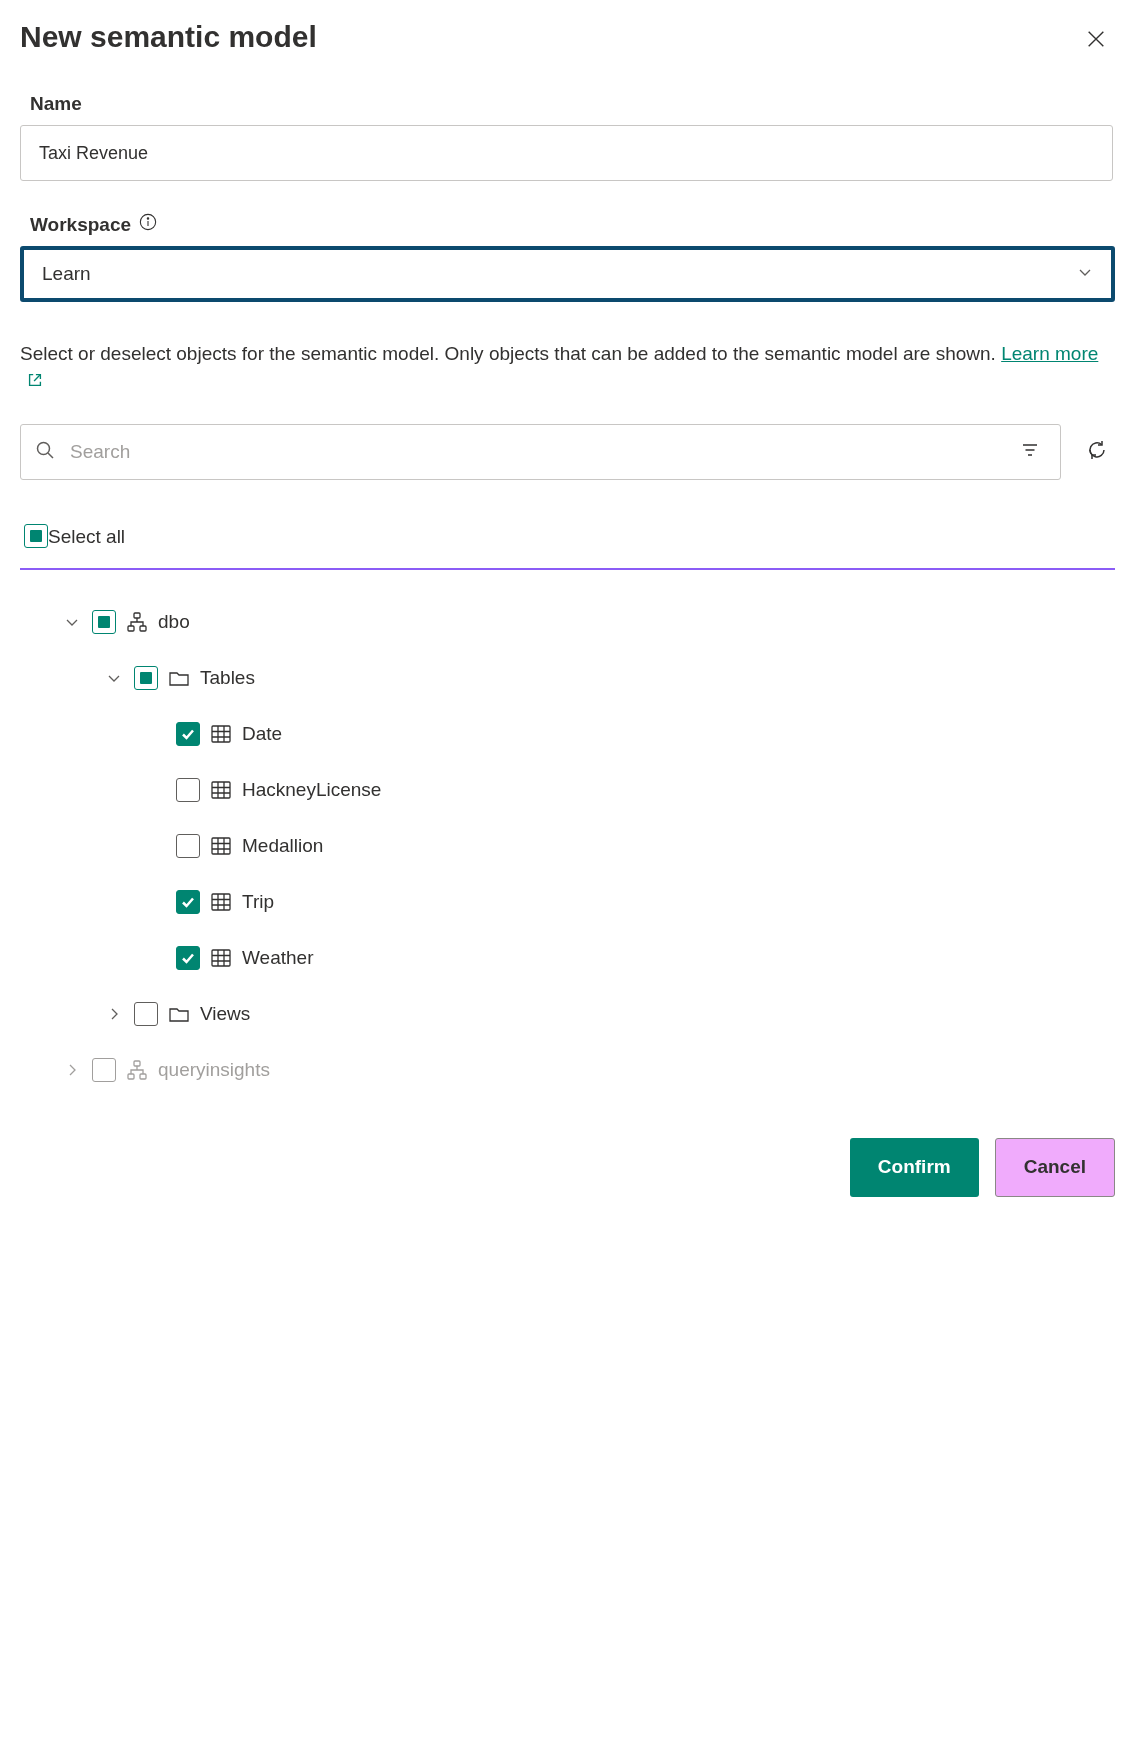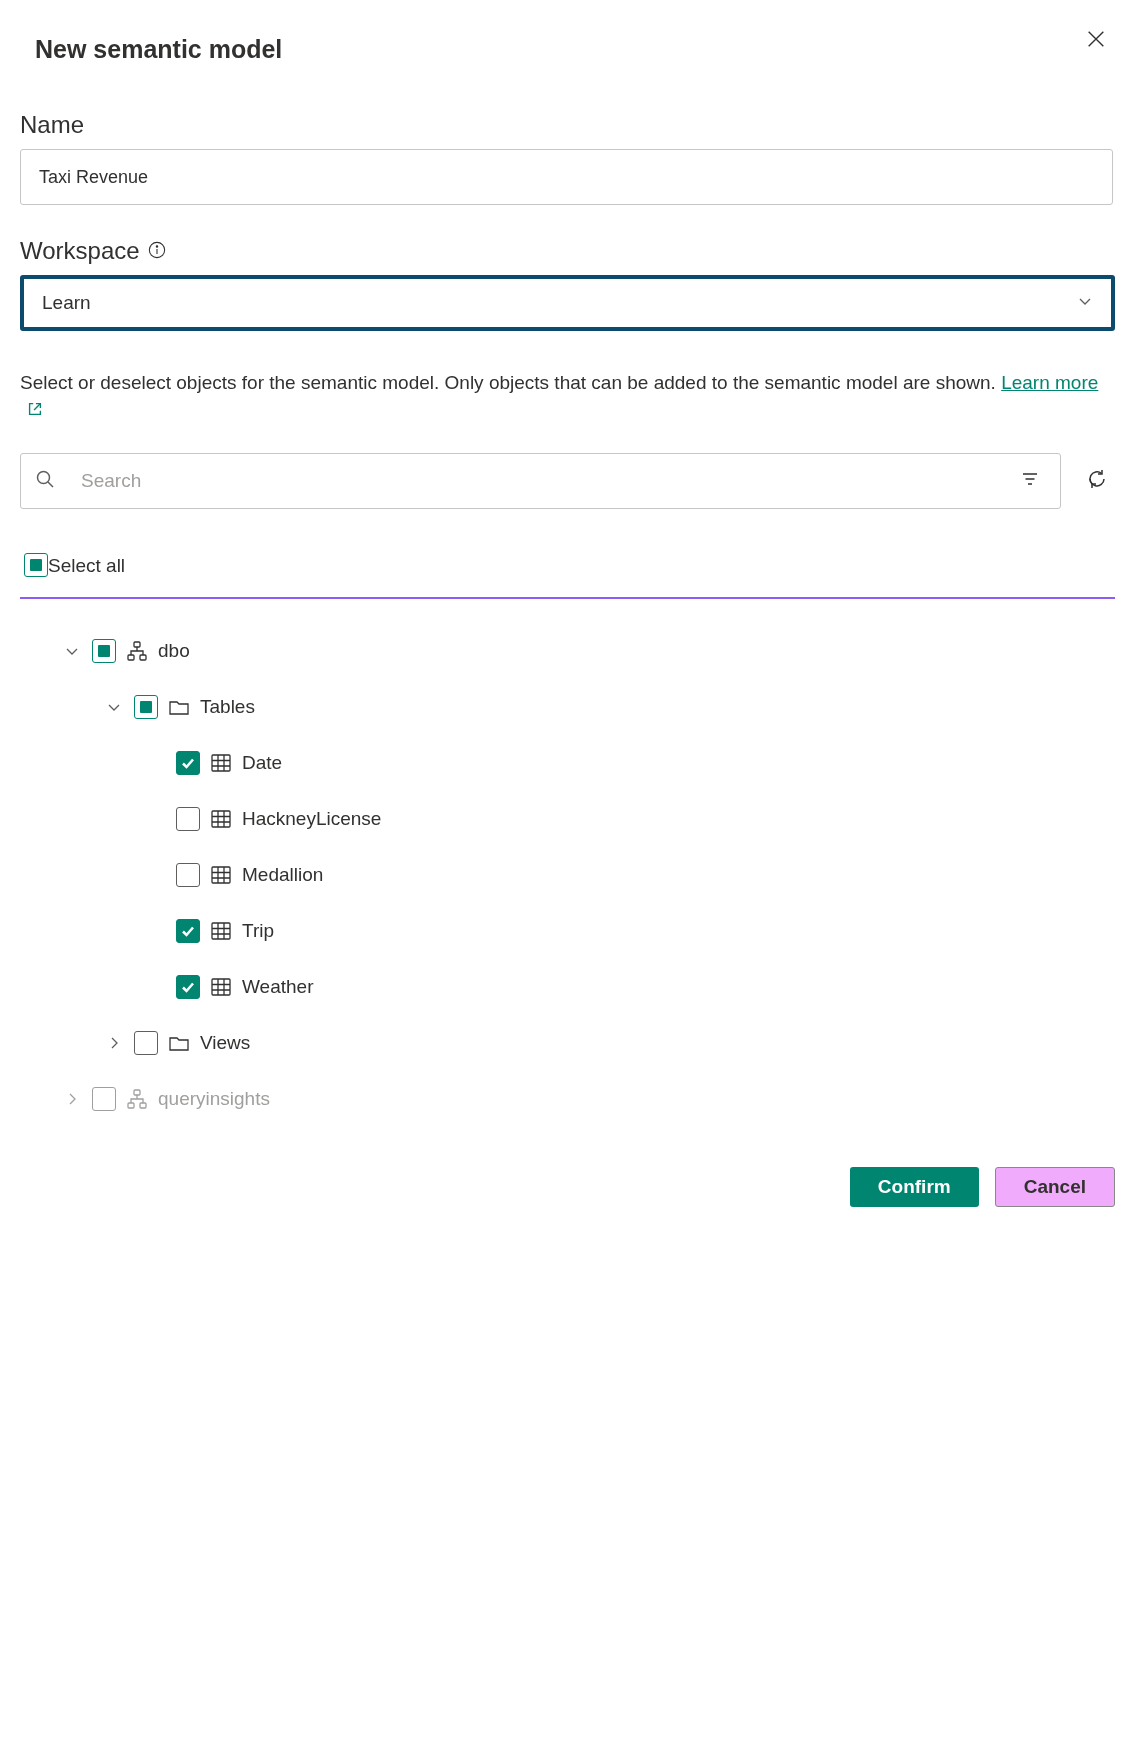--- a/index.html
+++ b/index.html
@@ -5,25 +5,25 @@
     * { box-sizing: border-box; }
     body {
       margin: 0;
       padding: 20px;
       font-family: "Segoe UI", -apple-system, sans-serif;
       background: #fff;
       color: #323130;
       width: 1135px;
     }
     .header-row { display: flex; justify-content: space-between; align-items: flex-start; margin-bottom: 32px; }
-    .page-title { font-size: 25px; font-weight: 600; margin: 15px; }
+    .page-title { font-size: 30px; font-weight: 600; margin: 0; }
     .close-btn { background: none; border: none; cursor: pointer; padding: 8px; }
     .close-btn svg { width: 22px; height: 22px; }
 
-    .field-label { font-size: 24px; font-weight: 400; margin-bottom: 10px; display: flex; align-items: center; gap: 8px; }
+    .field-label { font-size: 19px; font-weight: 700; margin-bottom: 10px; display: flex; align-items: center; gap: 8px; margin-left: 10px; }
 
     .text-input {
       width: calc(100% - 2px);
       height: 56px;
       border: 1px solid #c8c6c4;
       border-radius: 3px;
       padding: 0 18px;
       font-size: 18px;
       font-family: inherit;
       color: #323130;
@@ -59,21 +59,21 @@
 
     .search-row { display: flex; align-items: center; gap: 18px; margin-bottom: 28px; }
     .search-wrap {
       flex: 1;
       height: 56px;
       border: 1px solid #c8c6c4;
       border-radius: 3px;
       display: flex;
       align-items: center;
       padding: 0 14px;
-      gap: 24px;
+      gap: 13px;
     }
     .search-input { flex: 1; border: none; outline: none; font-size: 19px; font-family: inherit; background: transparent; }
     .search-input::placeholder { color: #a19f9d; }
     .icon-btn { background: none; border: none; cursor: pointer; padding: 6px; display: flex; align-items: center; }
 
     .select-all-row {
       display: flex; align-items: flex-end; 
       padding: 16px 4px 20px 4px;
       border-bottom: 2px solid #8b5cf6;
       margin-bottom: 24px;
@@ -108,21 +108,21 @@
     .indent { width: 32px; flex-shrink: 0; }
 
     .tree-icon { display: flex; align-items: center; flex-shrink: 0; }
     .tree-icon svg { width: 22px; height: 22px; }
 
     .footer {
       display: flex; justify-content: flex-end; gap: 16px;
       margin-top: 40px;
     }
     .btn {
-      height: 40px; padding: 0 28px; font-size: 19px; font-weight: 600;
+      height: 59px; padding: 0 28px; font-size: 19px; font-weight: 600;
       border-radius: 3px; cursor: pointer; font-family: inherit;
     }
     .btn-primary { background: #008571; color: #fff; border: none; }
     .btn-secondary { background: #f0abfc; color: #323130; border: 1px solid #8a8886; }
   </style>
 </head>
 <body>
 
 
 

